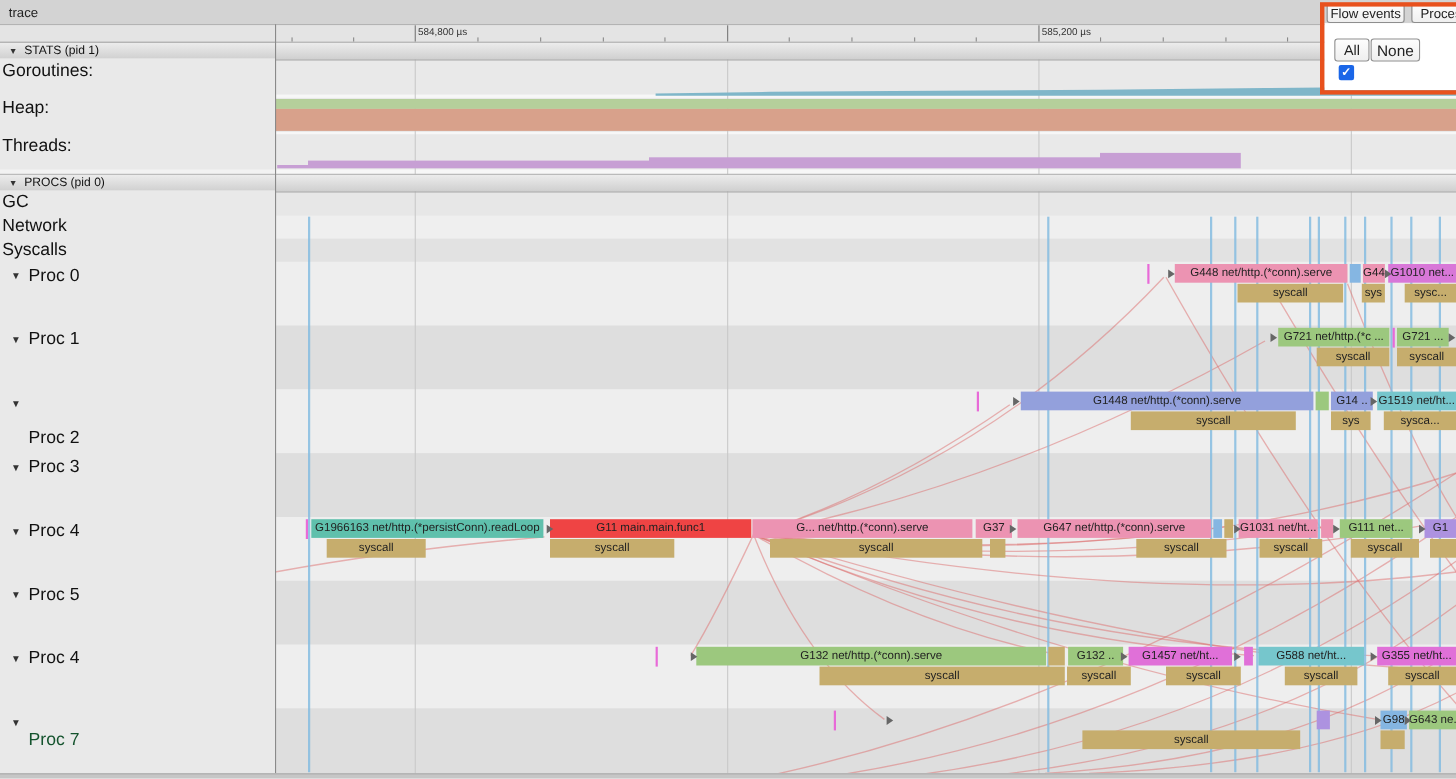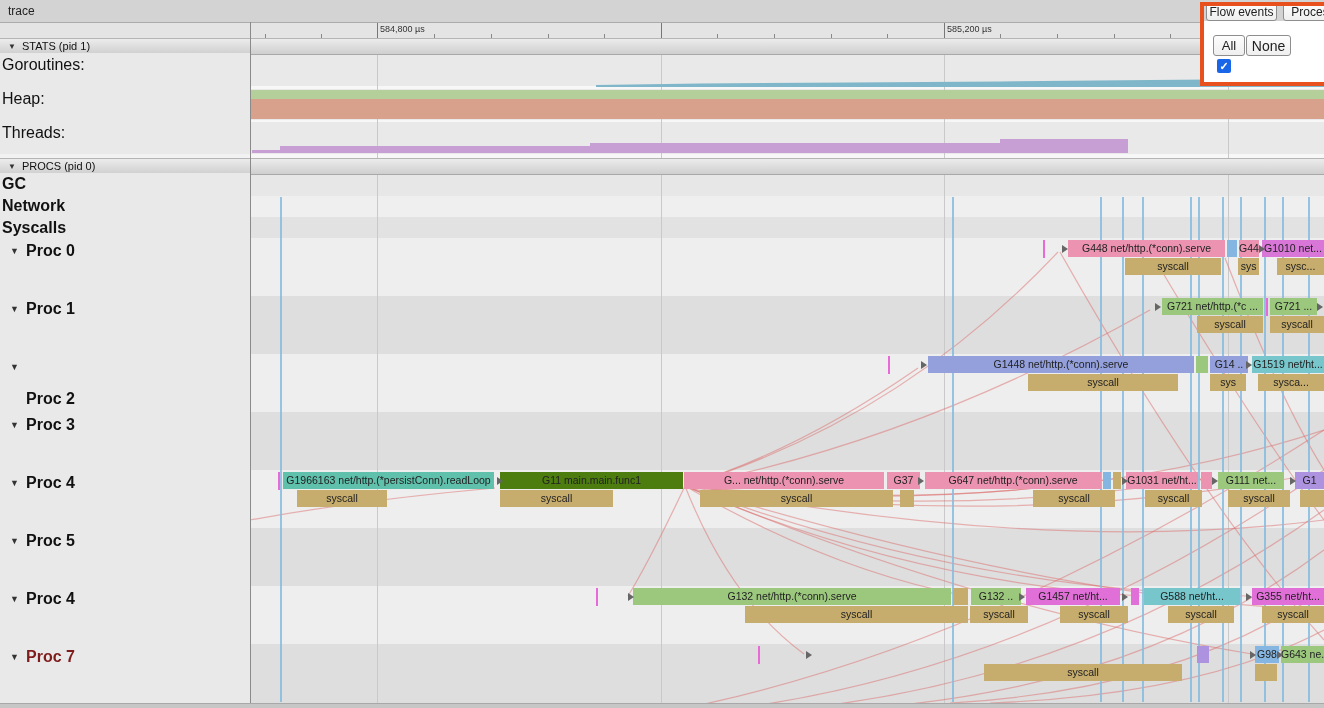--- a/index.html
+++ b/index.html
@@ -11,21 +11,21 @@
   #ruler{left:0;top:23px;width:1324px;height:15px;background:#e4e4e4;border-bottom:1px solid #9a9a9a;}
   .majortick{top:0;width:1px;height:15px;background:#777;}
   .minortick{top:11px;width:1px;height:4px;background:#888;}
   .ticklabel{top:1px;font-size:9px;color:#333;white-space:nowrap;}
   .sectionheader{left:0;width:1324px;height:15px;
     background:linear-gradient(#ececec,#cfcfcf);border-top:1px solid #b5b5b5;border-bottom:1px solid #a8a8a8;
     font-size:11px;color:#111;}
   .sectionheader .tri{position:absolute;left:8px;top:3px;font-size:8px;color:#333;}
   .sectionheader .lbl{position:absolute;left:22px;top:1px;}
   #sidebarstats{left:0;top:53px;width:250px;height:101px;background:#e9e9e9;}
-  #sidebarprocs{left:0;top:173px;width:250px;height:530px;background:#e9e9e9;font-weight:bold;}
+  #sidebarprocs{left:0;top:173px;width:250px;height:530px;background:#e9e9e9;}
   .bigrowlabel{left:2px;font-size:16px;color:#111;white-space:nowrap;}
   .procrow{left:0;width:250px;height:20px;}
   #chart{left:250px;top:38px;width:1074px;height:665px;background:#e9e9e9;overflow:hidden;}
   .band{left:0;width:1074px;}
   .whitesep{left:0;width:1074px;background:#f7f7f7;}
   .gridline{top:0;width:1px;height:665px;background:#c9c9c9;}
   .eventline{width:2px;background:#85bce0;opacity:.85;}
   .span{height:17px;font-size:10.5px;line-height:17px;text-align:center;color:#222;
         overflow:hidden;white-space:nowrap;}
   .marker{width:2px;height:18px;}
@@ -160,21 +160,21 @@
       <div class="span abs" style="left: 946px; top: 318px; width: 12px; background: rgb(156, 200, 126);"></div>
       <div class="span abs" style="left: 960px; top: 318px; width: 38px; background: rgb(147, 160, 220);">G14 ..</div>
       <div class="span abs" style="left: 1002px; top: 318px; width: 72px; background: rgb(118, 198, 204);">G1519 net/ht...</div>
       <div class="span abs" style="left: 778px; top: 336px; width: 150px; background: rgb(198, 173, 109);">syscall</div>
       <div class="span abs" style="left: 960px; top: 336px; width: 36px; background: rgb(198, 173, 109);">sys</div>
       <div class="span abs" style="left: 1008px; top: 336px; width: 66px; background: rgb(198, 173, 109);">sysca...</div>
       <div class="arrow abs" style="left: 671px; top: 323px;"></div>
       <div class="arrow abs" style="left: 996px; top: 323px;"></div>
       <div class="marker abs" style="left: 638px; top: 318px; background: rgb(232, 106, 216);"></div>
       <div class="span abs" style="left: 33px; top: 434px; width: 211px; background: rgb(95, 192, 172);">G1966163 net/http.(*persistConn).readLoop</div>
-      <div class="span abs" style="left: 250px; top: 434px; width: 183px; background: #4d7c0f;">G11 main.main.func1</div>
+      <div class="span abs" style="left: 250px; top: 434px; width: 183px; background: #ef4444;">G11 main.main.func1</div>
       <div class="span abs" style="left: 434px; top: 434px; width: 200px; background: rgb(236, 147, 178);">G... net/http.(*conn).serve</div>
       <div class="span abs" style="left: 637px; top: 434px; width: 33px; background: rgb(236, 147, 178);">G37</div>
       <div class="span abs" style="left: 675px; top: 434px; width: 176px; background: rgb(236, 147, 178);">G647 net/http.(*conn).serve</div>
       <div class="span abs" style="left: 853px; top: 434px; width: 8px; background: rgb(133, 182, 226);"></div>
       <div class="span abs" style="left: 863px; top: 434px; width: 8px; background: rgb(198, 173, 109);"></div>
       <div class="span abs" style="left: 876px; top: 434px; width: 72px; background: rgb(236, 147, 178);">G1031 net/ht...</div>
       <div class="span abs" style="left: 951px; top: 434px; width: 11px; background: rgb(236, 147, 178);"></div>
       <div class="span abs" style="left: 968px; top: 434px; width: 66px; background: rgb(156, 200, 126);">G111 net...</div>
       <div class="span abs" style="left: 1045px; top: 434px; width: 29px; background: rgb(173, 146, 224);">G1</div>
       <div class="span abs" style="left: 47px; top: 452px; width: 90px; background: rgb(198, 173, 109);">syscall</div>
@@ -260,21 +260,21 @@
       <div class="procrow abs" style="top: 359px;">
         <div class="abs" style="left: 10px; top: 4px; font-size: 9px; color: rgb(51, 51, 51);">▼</div>
         <div class="abs" style="left: 26px; top: 0px; font-size: 16px; color: rgb(17, 17, 17);">Proc 5</div>
       </div>
       <div class="procrow abs" style="top: 417px;">
         <div class="abs" style="left: 10px; top: 4px; font-size: 9px; color: rgb(51, 51, 51);">▼</div>
         <div class="abs" style="left: 26px; top: 0px; font-size: 16px; color: rgb(17, 17, 17);">Proc 4</div>
       </div>
       <div class="procrow abs" style="top: 475px;">
         <div class="abs" style="left: 10px; top: 4px; font-size: 9px; color: rgb(51, 51, 51);">▼</div>
-        <div class="abs" style="left: 26px; top: 0px; font-size: 16px; color: #7f1d1d; text-align: center;">Proc 7</div>
+        <div class="abs" style="left: 26px; top: 16px; font-size: 16px; color: #14532d; text-align: center;">Proc 7</div>
       </div>
     </div>
 
   <div id="divider" class="abs"></div>
   <div id="bottomstrip" class="abs"></div>
 
   <div id="overlaywhite" class="abs"></div>
   <div class="btn abs" style="left:1206px;top:3px;width:71px;">Flow events</div>
   <div class="btn abs" style="left:1283px;top:3px;width:60px;">Process</div>
   <div class="btn abs" style="left:1213px;top:35px;width:32px;height:21px;line-height:20px;font-size:13px;">All</div>

